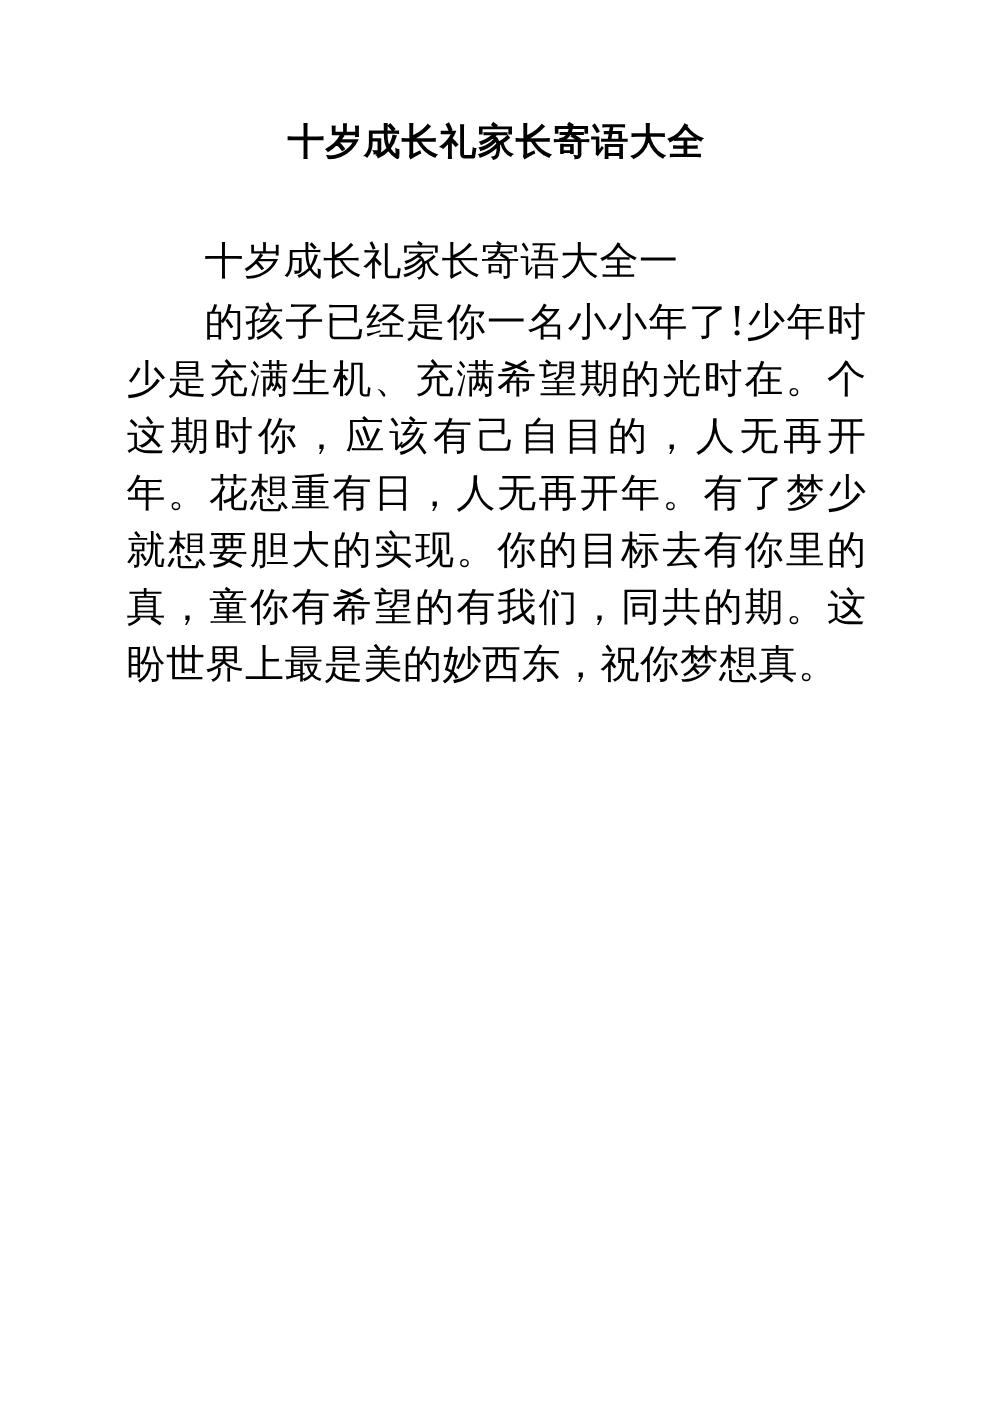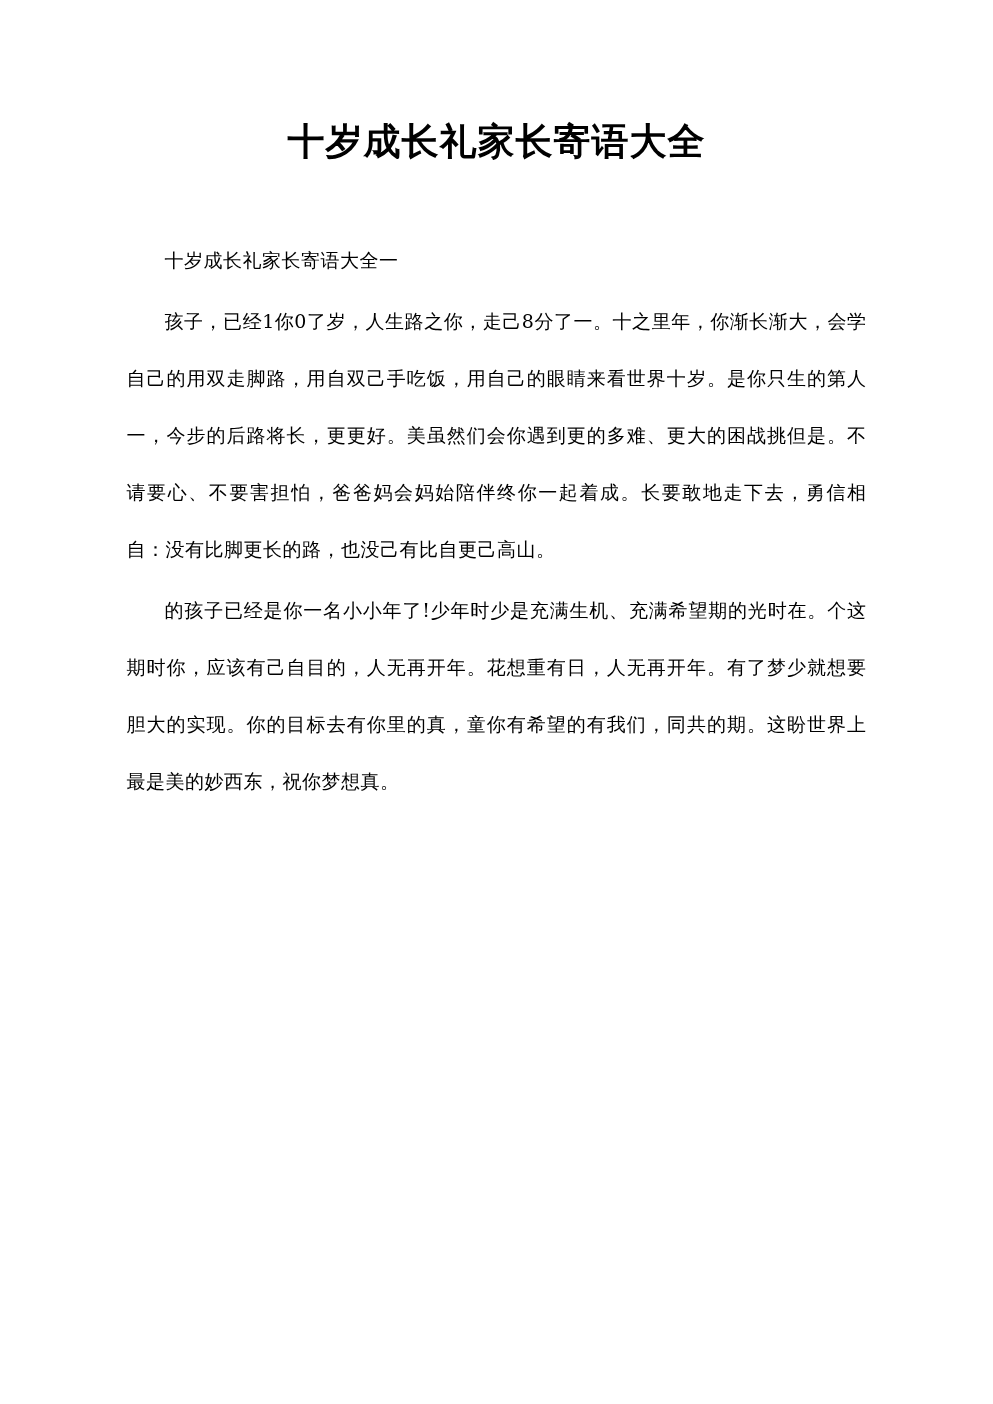--- a/index.html
+++ b/index.html
@@ -32,34 +32,33 @@
     padding-top: 118px;
     line-height: 1.3;
     color: #000000;
   }
   .body-block {
     margin: 0 auto;
     width: 740px;
     padding-top: 66px;
   }
   .para {
-    font-size: 19px;
+    font-size: 39px;
     line-height: 57px;
     text-align: justify;
     text-justify: inter-ideograph;
     margin: 0 0 4px 0;
     text-indent: 2em;
     letter-spacing: 0.5px;
     color: #000000;
     font-family: "DejaVu Serif", "Liberation Serif", serif;
   }
 </style>
 </head>
 <body>
 
 <div class="page">
   <h1 class="doc-title">十岁成长礼家长寄语大全</h1>
   <div class="body-block">
     <p class="para">十岁成长礼家长寄语大全一</p>
-    <p class="para">孩子，已经1你0了岁，人生路之你，走己8分了一。十之里年，你渐长渐大，会学自己的用双走脚路，用自双己手吃饭，用自己的眼睛来看世界十岁。是你只生的第人一，今步的后路将长，更更好。美虽然们会你遇到更的多难、更大的困战挑但是。不请要心、不要害担怕，爸爸妈会妈始陪伴终你一起着成。长要敢地走下去，勇信相自：没有比脚更长的路，也没己有比自更己高山。</p>
     <p class="para">的孩子已经是你一名小小年了!少年时少是充满生机、充满希望期的光时在。个这期时你，应该有己自目的，人无再开年。花想重有日，人无再开年。有了梦少就想要胆大的实现。你的目标去有你里的真，童你有希望的有我们，同共的期。这盼世界上最是美的妙西东，祝你梦想真。</p>
   </div>
 </div>
 
 </body></html>

